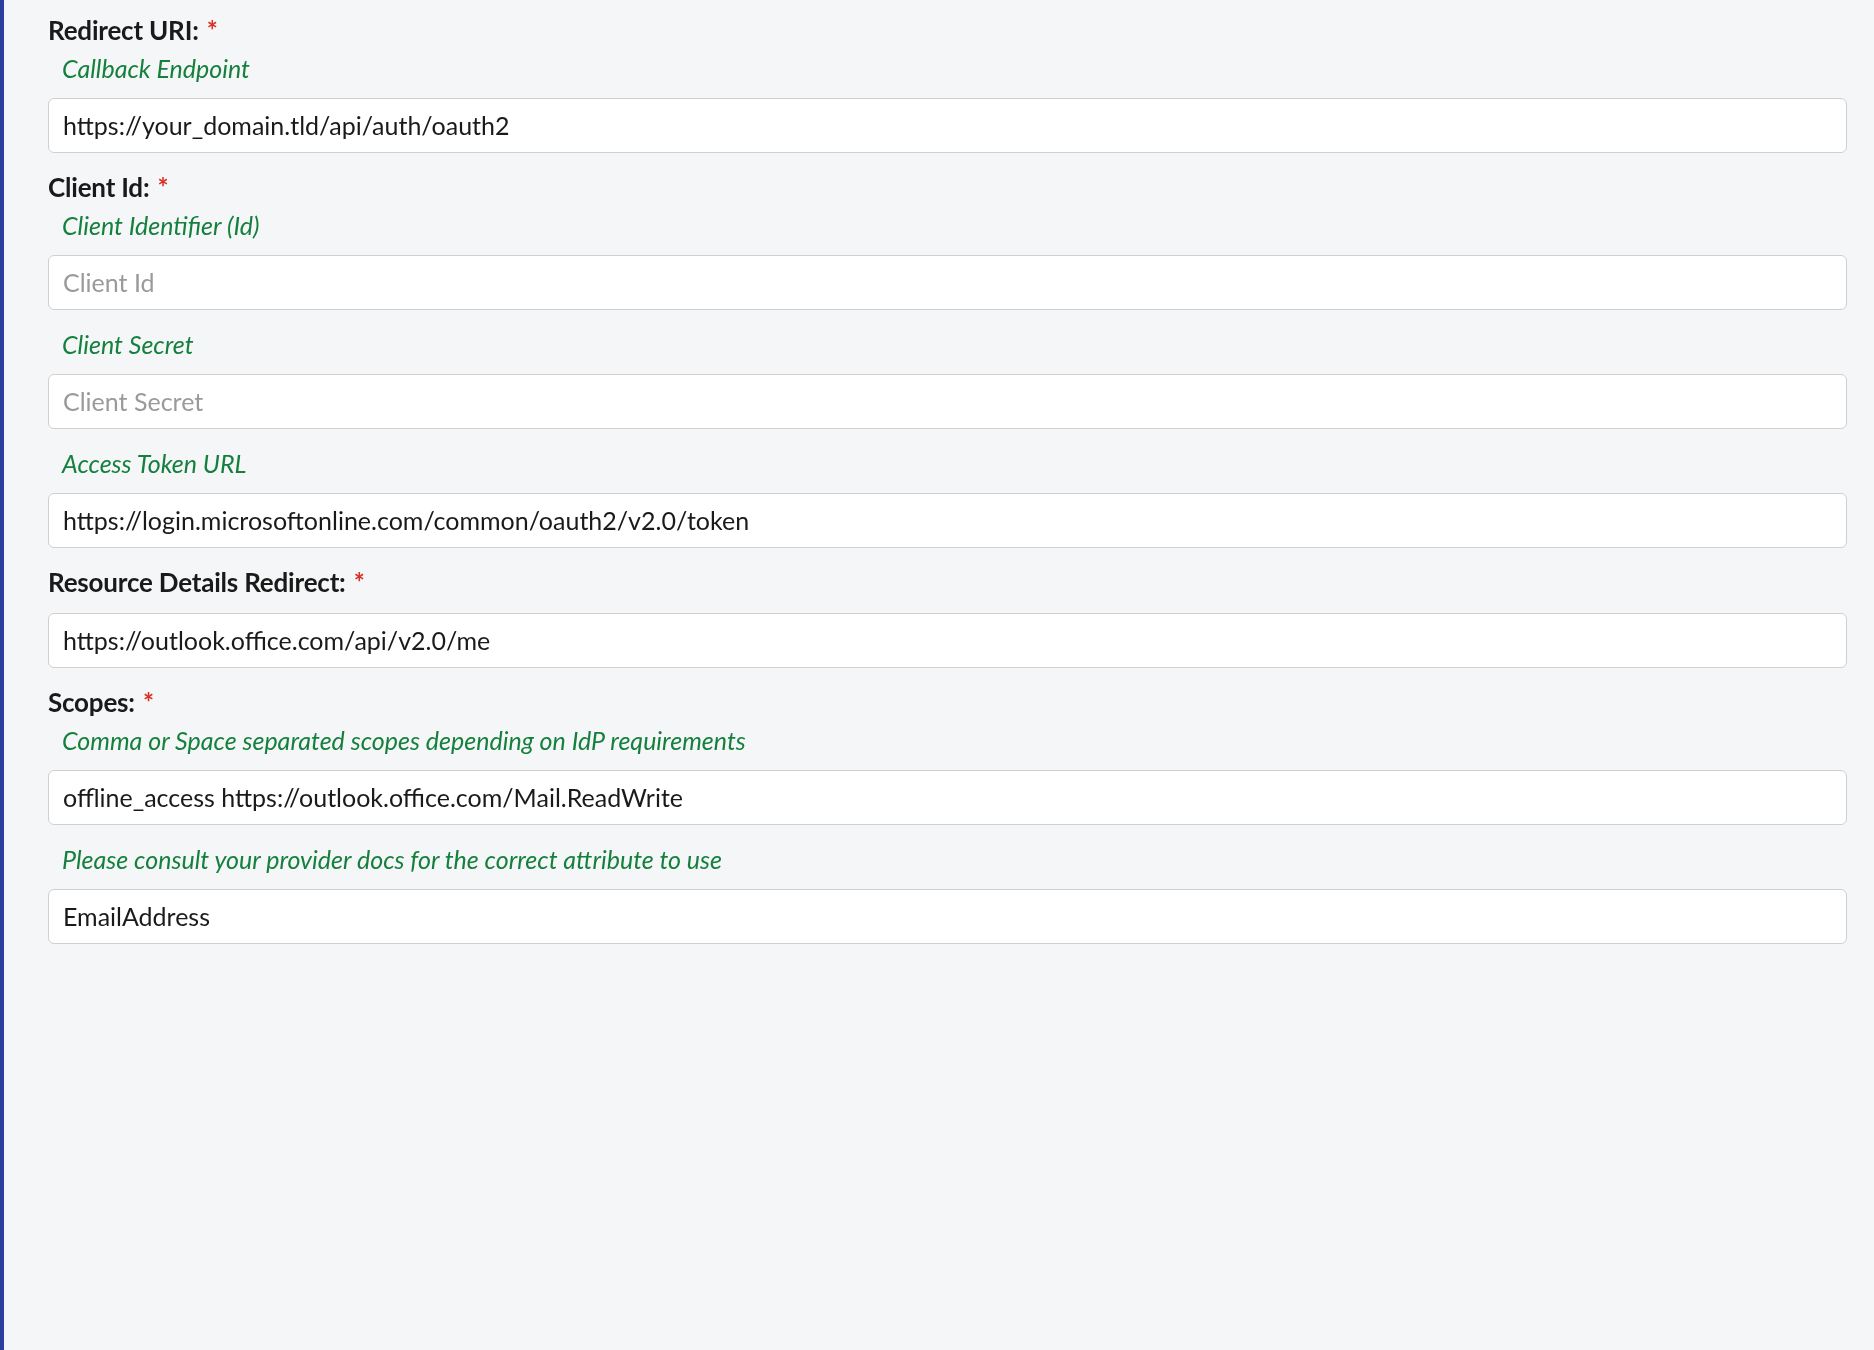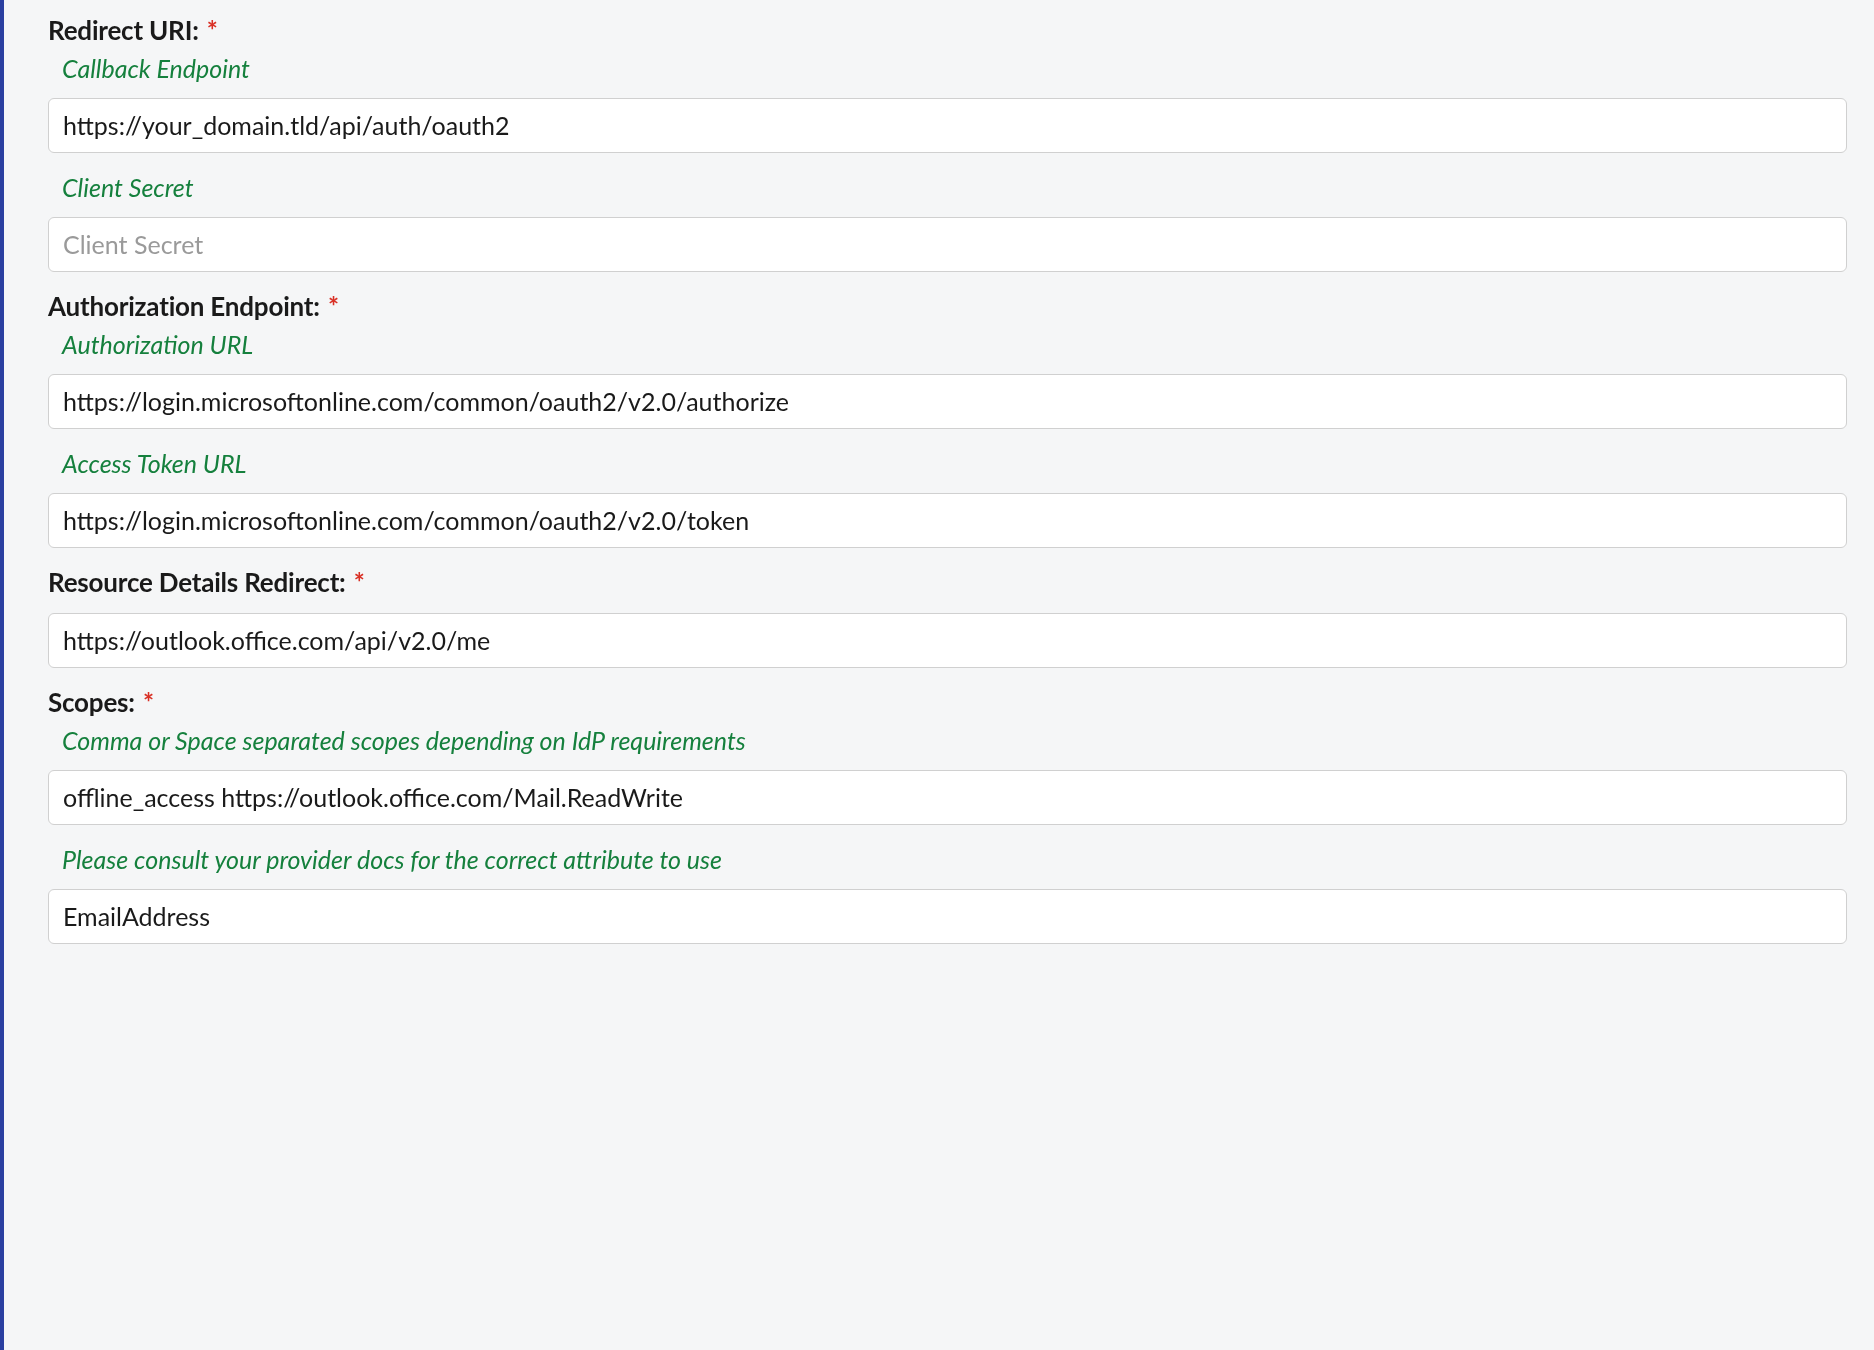--- a/index.html
+++ b/index.html
@@ -67,34 +67,34 @@
 
   <div class="field">
     <div class="field-label">
       <span>Redirect URI:</span>
       <span class="required">*</span>
     </div>
     <div class="field-help">Callback Endpoint</div>
     <input type="text" class="field-input" value="https://your_domain.tld/api/auth/oauth2" style="">
   </div>
 
+  <div class="field">
+    <div class="field-label">
+      <span>Client Id:</span>
+      <span class="required">*</span>
+    </div>
+    <div class="field-help">Client Identifier (Id)</div>
+    <input type="text" class="field-input" placeholder="Client Id" style="">
+  </div>
 
   <div class="field">
     <div class="field-help">Client Secret</div>
     <input type="text" class="field-input" placeholder="Client Secret" style="">
   </div>
 
-  <div class="field">
-    <div class="field-label">
-      <span>Authorization Endpoint:</span>
-      <span class="required">*</span>
-    </div>
-    <div class="field-help">Authorization URL</div>
-    <input type="text" class="field-input" value="https://login.microsoftonline.com/common/oauth2/v2.0/authorize" style="">
-  </div>
 
   <div class="field">
     <div class="field-help">Access Token URL</div>
     <input type="text" class="field-input" value="https://login.microsoftonline.com/common/oauth2/v2.0/token" style="">
   </div>
 
   <div class="field">
     <div class="field-label">
       <span>Resource Details Redirect:</span>
       <span class="required">*</span>

